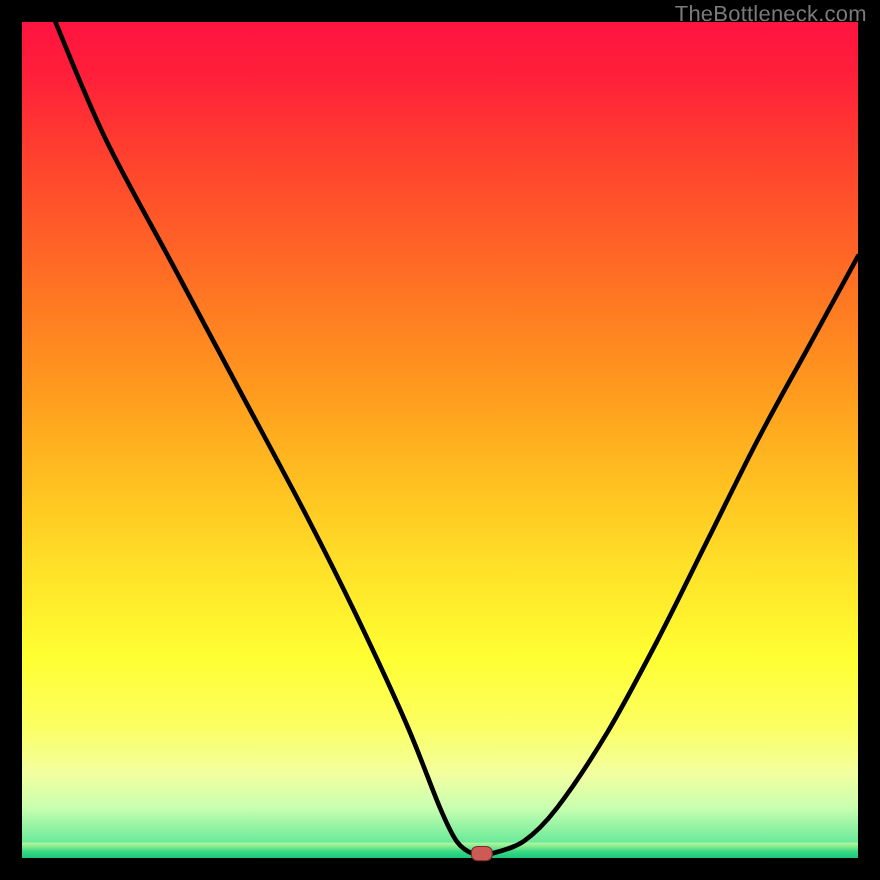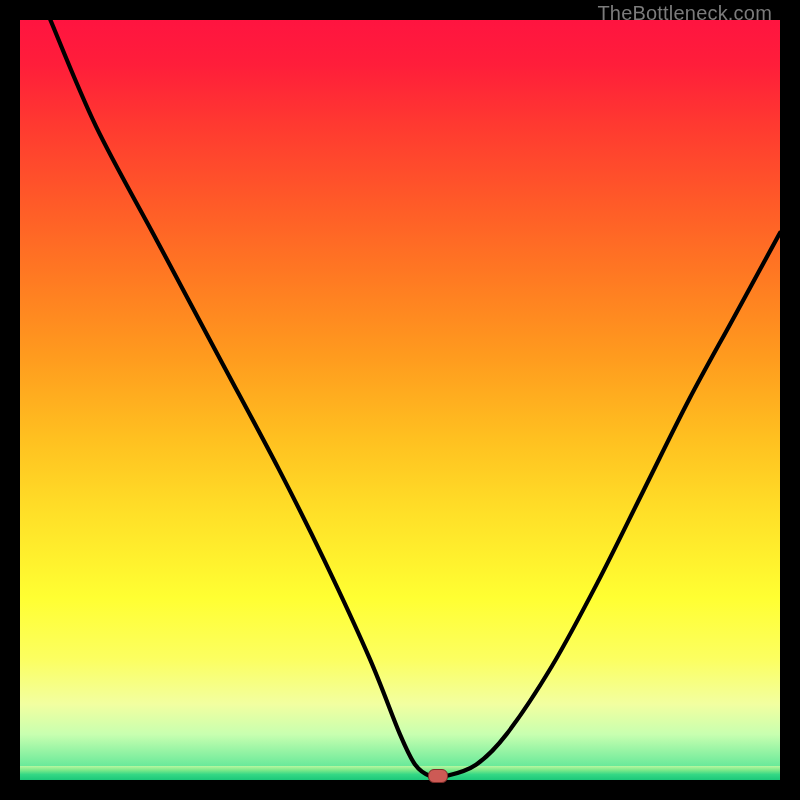--- a/index.html
+++ b/index.html
@@ -55,21 +55,21 @@
   svg.curve {
     position: absolute;
     left: 20px;
     top: 20px;
     width: 760px;
     height: 760px;
   }
   .watermark {
     position: absolute;
     top: 2px;
-    right: 28px;
+    right: 12px;
     color: #7b7b7b;
     font-size: 20px;
     letter-spacing: 0.2px;
   }
   .marker {
     position: absolute;
     width: 18px;
     height: 12px;
     border-radius: 6px;
     background: #cd5a55;

